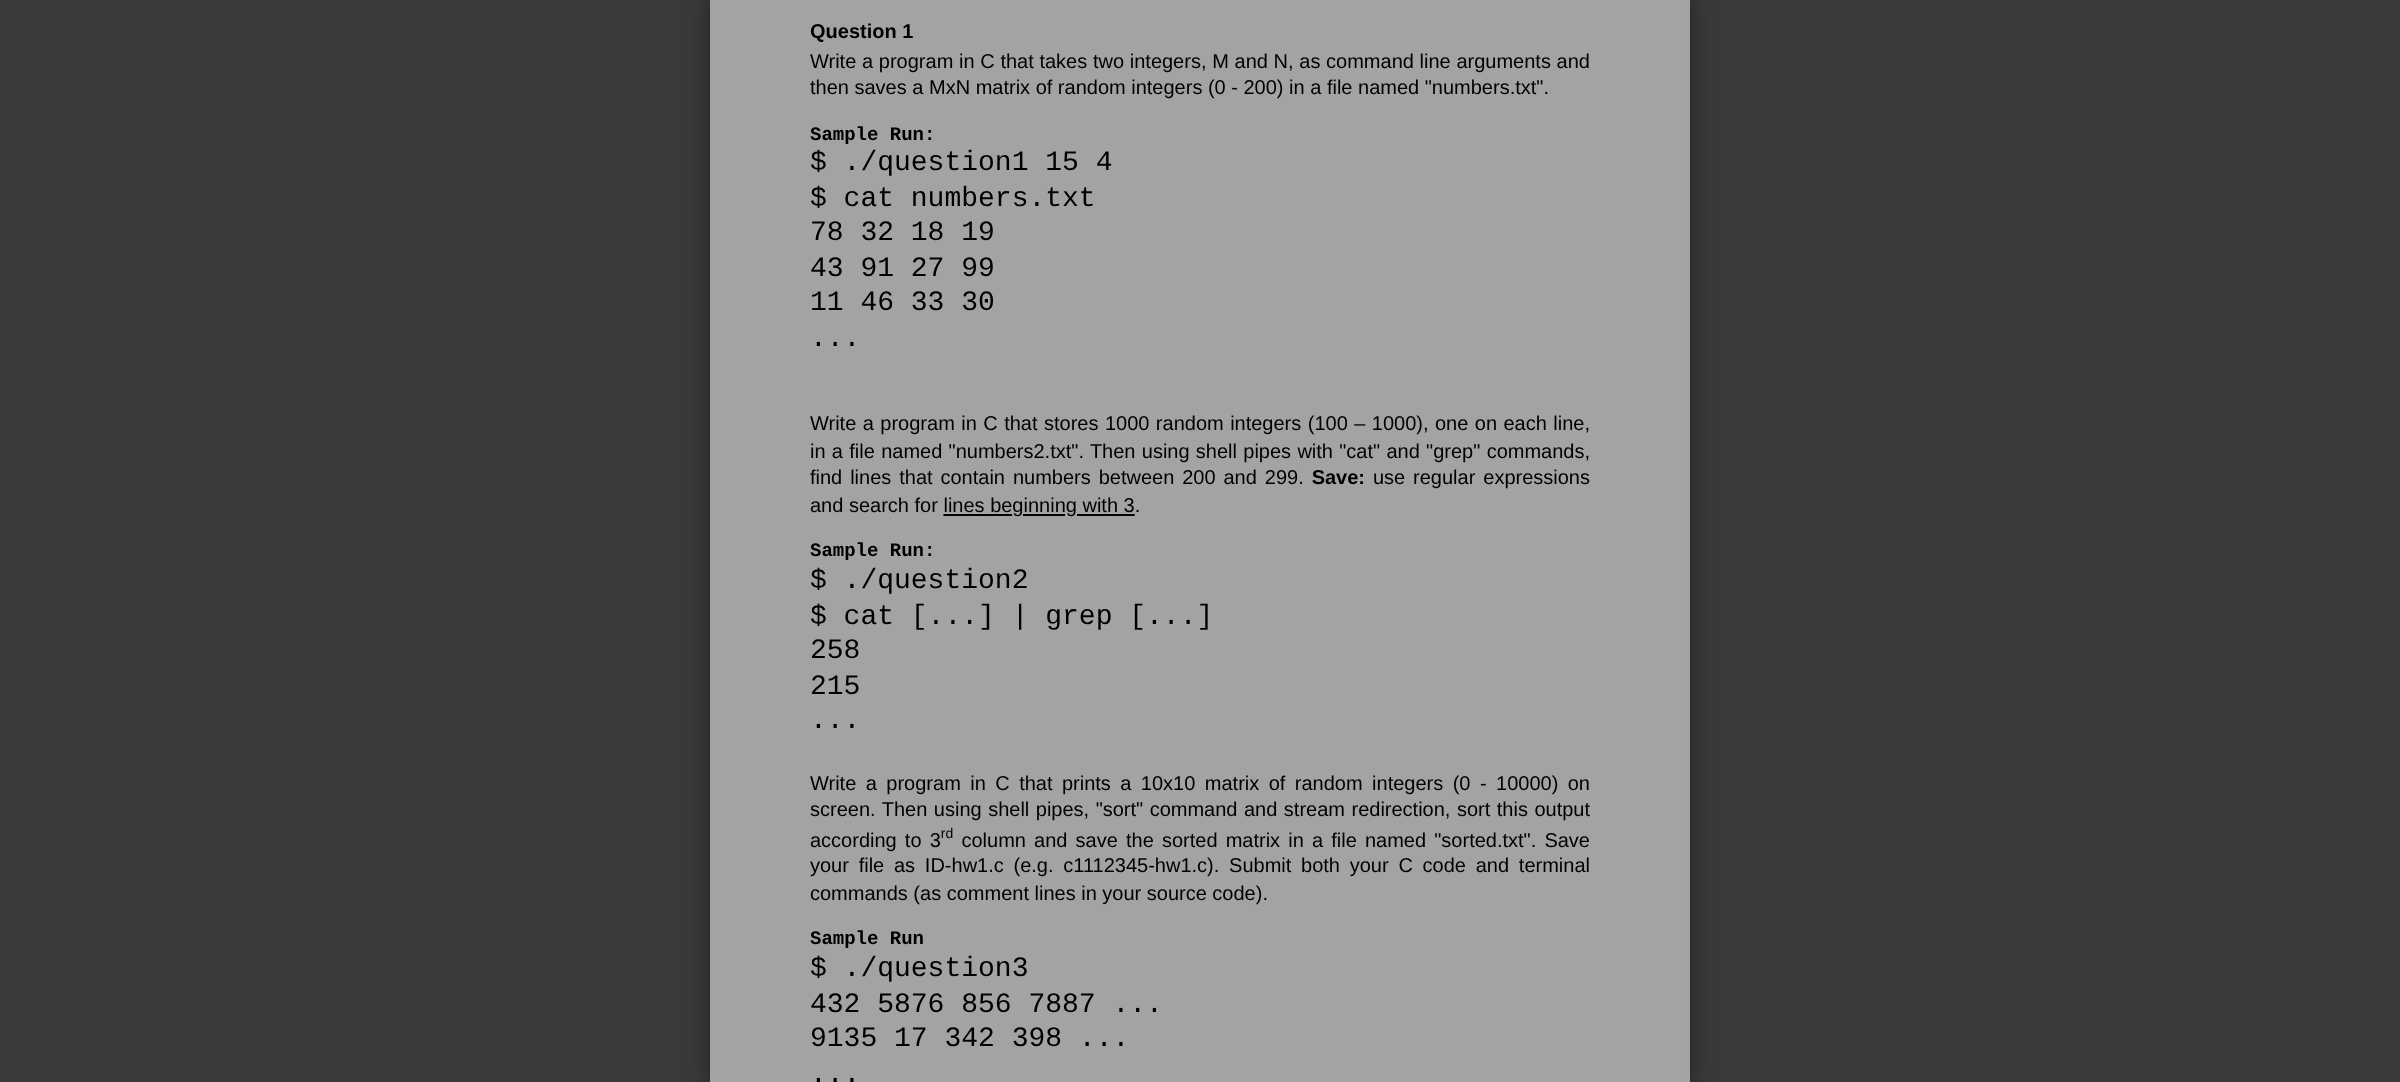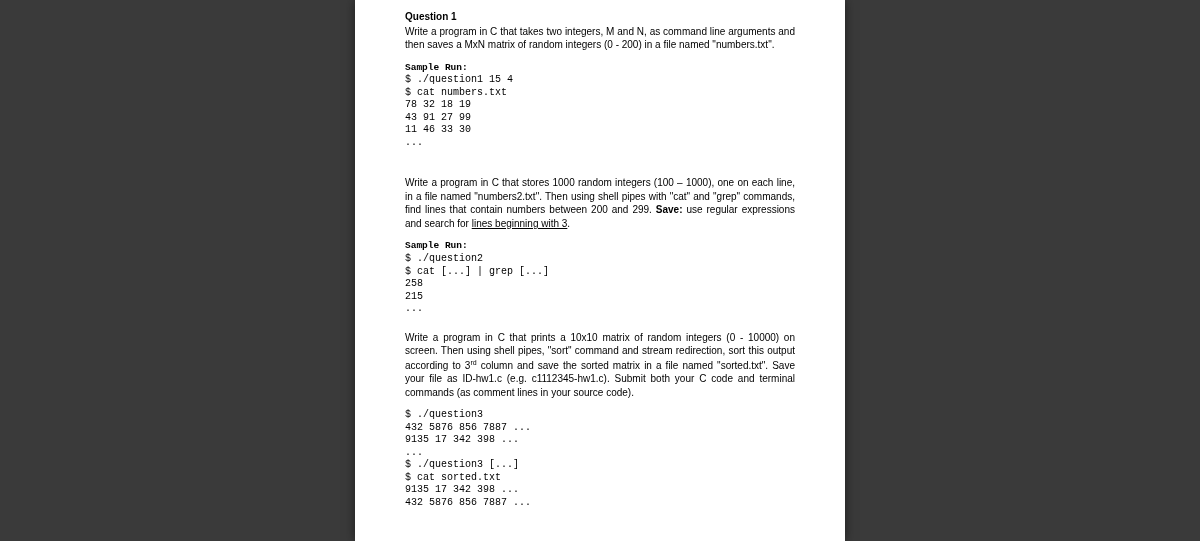--- a/index.html
+++ b/index.html
@@ -6,21 +6,21 @@
     body {
       font-family: 'Segoe UI', Tahoma, Geneva, Verdana, sans-serif;
       background: #3a3a3a;
       width: 1200px;
       height: 541px;
       display: flex;
       justify-content: center;
       overflow: hidden;
     }
     .page {
-      background: #ffffff;
+      background: #a3a3a3;
       width: 490px;
       padding: 10px 50px 20px 50px;
       font-size: 10px;
       color: #000;
       line-height: 1.35;
       box-shadow: 0 0 10px rgba(0,0,0,0.5);
     }
     .question-title {
       font-weight: bold;
       margin-bottom: 1px;
@@ -29,21 +29,21 @@
       text-align: justify;
       margin-bottom: 10px;
     }
     .sample-label {
       font-weight: bold;
       font-family: 'Courier New', monospace;
       font-size: 9.5px;
     }
     .code-block {
       font-family: 'Courier New', monospace;
-      font-size: 10px;
+      font-size: 14px;
       white-space: pre;
       line-height: 1.25;
       margin-bottom: 5px;
     }
     .section-gap {
       height: 22px;
     }
     .underline { text-decoration: underline; }
     sup { font-size: 7px; }
   </style>
@@ -77,20 +77,21 @@
 215
 ...</div>
   </div>
 
   <div style="height:10px"></div>
 
   <div>
     <div class="question-body">
       <span>Write a program in C that prints a 10x10 matrix of random integers (0 - 10000) on screen. Then using shell pipes, "sort" command and stream redirection, sort this output according to 3</span><sup>rd</sup><span> column and save the sorted matrix in a file named "sorted.txt". Save your file as ID-hw1.c (e.g. c1112345-hw1.c). Submit both your C code and terminal commands (as comment lines in your source code).</span>
     </div>
+    <div class="sample-label">Sample Run</div>
     <div class="code-block">$ ./question3
 432 5876 856 7887 ...
 9135 17 342 398 ...
 ...
 $ ./question3 [...]
 $ cat sorted.txt
 9135 17 342 398 ...
 432 5876 856 7887 ...</div>
   </div>
 

